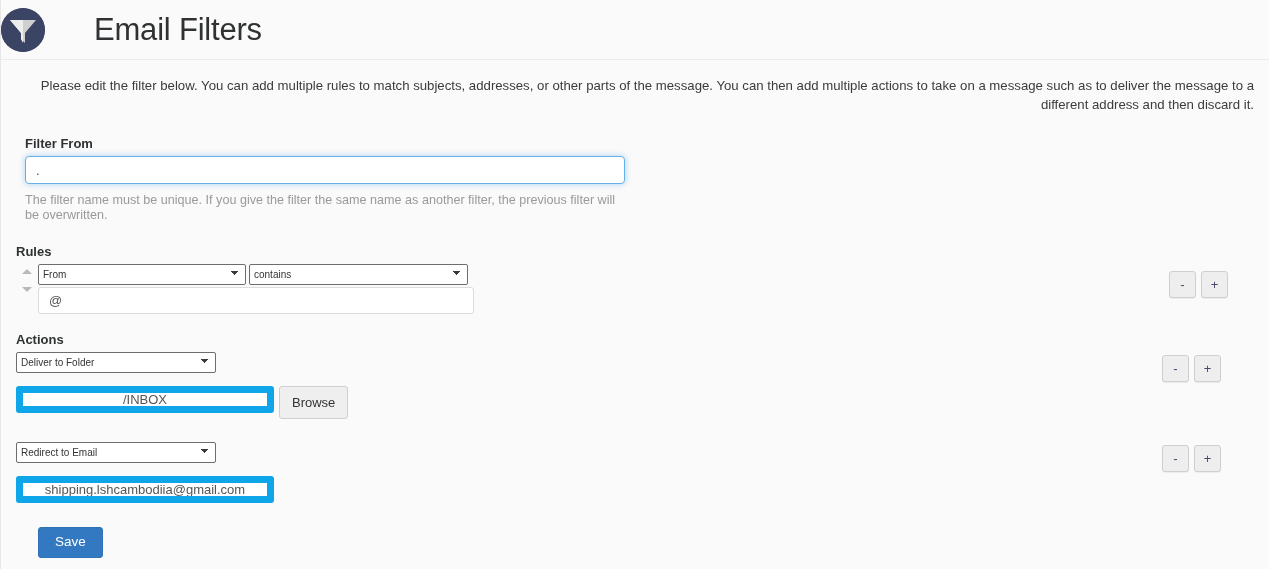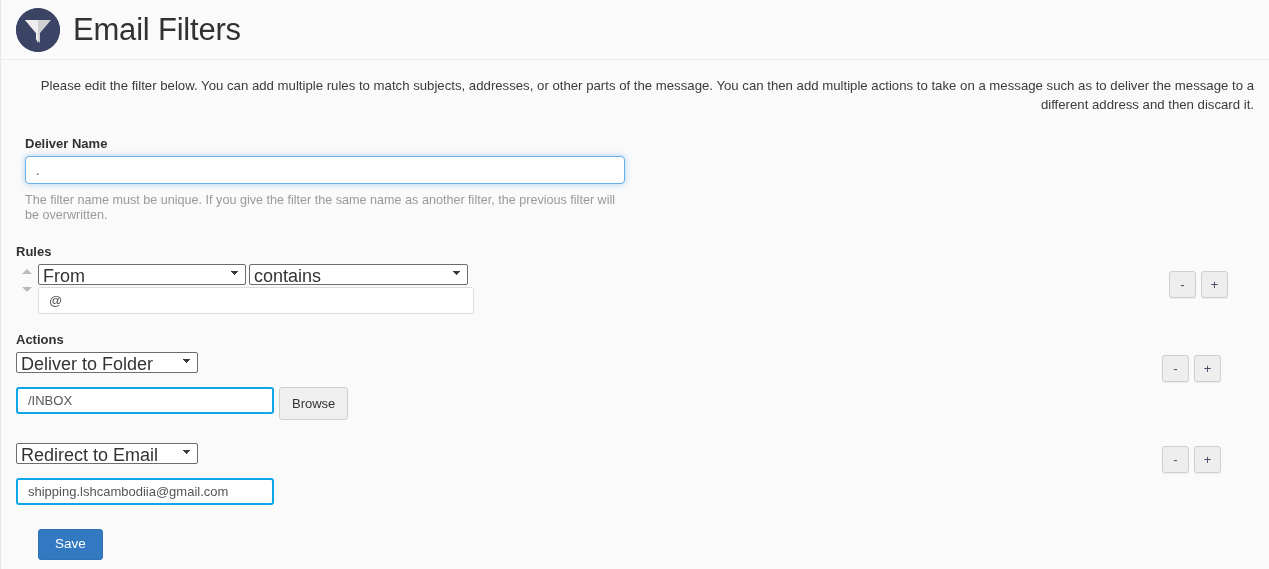--- a/index.html
+++ b/index.html
@@ -25,23 +25,23 @@
     background: #fafafa;
     box-sizing: border-box;
     border-left: 1px solid #e7e7e7;
   }
 
   
   .app-header {
     display: flex;
     align-items: center;
     height: 60px;
-    padding-left: 15px;
     box-sizing: border-box;
     border-bottom: 1px solid #eceaea;
+    gap: 36px;
   }
   .app-icon {
     width: 44px;
     height: 44px;
     flex: 0 0 44px;
     border-radius: 50%;
     background: #3b4465;
     display: block;
     margin-right: 13px;
   }
@@ -139,21 +139,21 @@
     display: block;
   }
   .tri-up   { border-bottom: 5px solid #b9b9b9; margin-bottom: 13px; }
   .tri-down { border-top: 5px solid #b9b9b9; }
 
   .rule-fields { flex: 1 1 auto; }
   .selects-line { display: flex; gap: 0; }
 
   select {
     font-family: "Liberation Sans", sans-serif;
-    font-size: 18px;
+    font-size: 10px;
     color: #333333;
     background-color: #ffffff;
     border: 1px solid #6d6d6d;
     border-radius: 2px;
     height: 21px;
     padding: 1px 26px 1px 4px;
     box-sizing: border-box;
     -webkit-appearance: none;
     -moz-appearance: none;
     appearance: none;
@@ -200,37 +200,38 @@
     line-height: 25px;
     text-align: center;
     font-family: "Liberation Sans", sans-serif;
     padding: 0;
     cursor: pointer;
     box-shadow: 0 1px 1px rgba(0,0,0,.06);
   }
 
   
   .actions-block { margin-top: 18px; }
-  .sel-action { width: 182px; margin-left: -2px; }
+  .sel-action { width: 200px; margin-left: -2px; }
 
   .action-line2 {
     display: flex;
     align-items: flex-start;
     margin-top: 13px;
     margin-left: -2px;
   }
   .action-value {
     width: 258px;
     height: 27px;
     padding: 4px 10px;
     font-size: 13px;
-    border: 2px solid #0ea5e9;
+    border: 7px solid #0ea5e9;
     border-radius: 3px;
     background: #ffffff;
     outline: none;
+    text-align: center;
   }
   .browse-btn {
     height: 33px;
     margin-left: 5px;
     padding: 0 12px;
     font-family: "Liberation Sans", sans-serif;
     font-size: 13px;
     color: #333333;
     background: #efefef;
     border: 1px solid #cfcfcf;
@@ -268,21 +269,21 @@
     <div class="app-title">Email Filters</div>
   </div>
 
   <div class="content">
 
     <p class="intro">Please edit the filter below. You can add multiple rules to match subjects, addresses, or other parts of the message. You can then add multiple actions to take on a message such as to deliver the message to a different address and then discard it.</p>
 
     <div class="form-area">
 
       <div>
-        <div class="field-label">Deliver Name</div>
+        <div class="field-label">Filter From</div>
         <input class="filter-name-input" type="text" value="." style="">
         <p class="help-text">The filter name must be unique. If you give the filter the same name as another filter, the previous filter will be overwritten.</p>
       </div>
 
       <div class="rules-block">
         <div class="field-label label-rules">Rules</div>
 
         <div class="rule-row">
           <div class="sorters">
             <span class="tri tri-up"></span>

